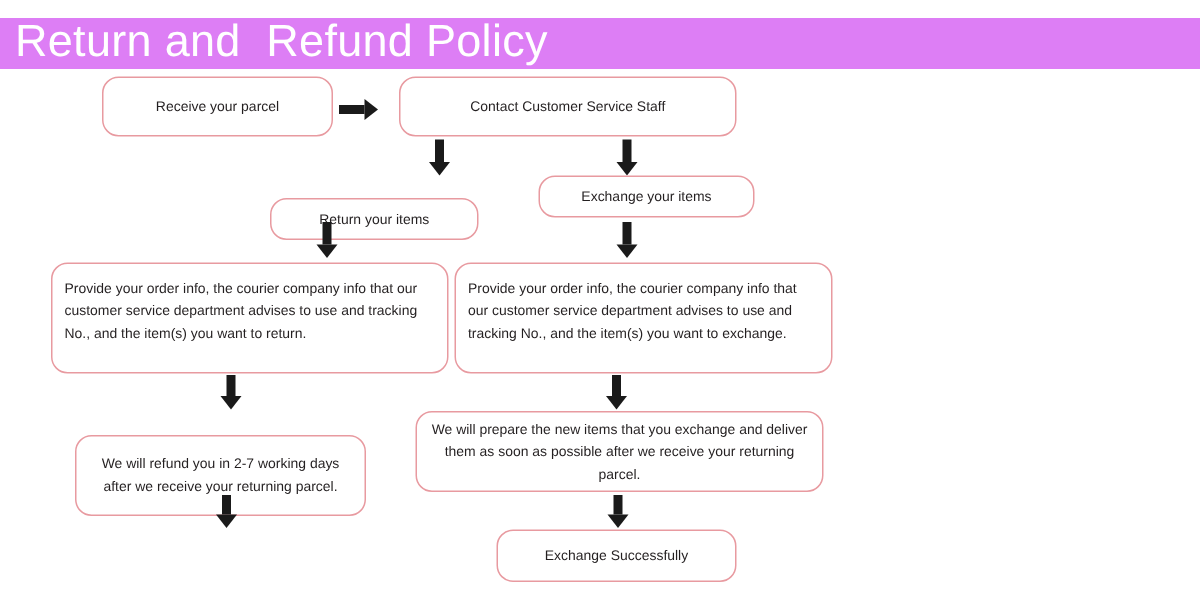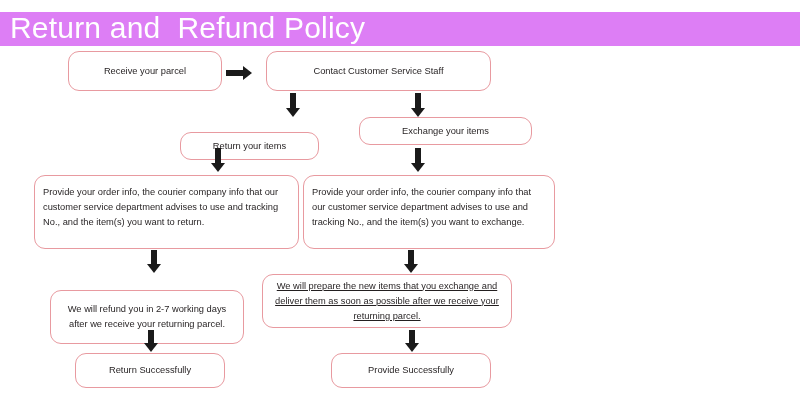--- a/index.html
+++ b/index.html
@@ -116,21 +116,21 @@
 
   <div class="arrow-down" style="left:411px; top:93px; height:24px;">
     <div class="shaft" style="height:15px;"></div>
     <div class="head" style="top:15px;"></div>
   </div>
 
   <div class="node center" style="left:180px; top:132px; width:139px; height:28px;">
     <span class="txt">Return your items</span>
   </div>
 
-  <div class="node center" style="left:359px; top:117px; width:173px; height:28px;">
+  <div class="node center" style="left:359px; top:117px; width:144px; height:28px;">
     <span class="txt">Exchange your items</span>
   </div>
 
   <div class="arrow-down" style="left:211px; top:148px; height:24px;">
     <div class="shaft" style="height:15px;"></div>
     <div class="head" style="top:15px;"></div>
   </div>
 
   <div class="arrow-down" style="left:411px; top:148px; height:24px;">
     <div class="shaft" style="height:15px;"></div>
@@ -152,35 +152,32 @@
 
   <div class="arrow-down" style="left:404px; top:250px; height:23px;">
     <div class="shaft" style="height:14px;"></div>
     <div class="head" style="top:14px;"></div>
   </div>
 
   <div class="node center" style="left:50px; top:290px; width:194px; height:54px;">
     <span class="txt">We will refund you in 2-7 working days after we receive your returning parcel.</span>
   </div>
 
-  <div class="node center" style="left:262px; top:274px; width:250px; height:54px;text-decoration:underline;">
+  <div class="node center" style="left:277px; top:274px; width:272px; height:54px;">
     <span class="txt">We will prepare the new items that you exchange  and deliver them as soon as possible after we receive your returning parcel.</span>
   </div>
 
   <div class="arrow-down" style="left:144px; top:330px; height:22px;">
     <div class="shaft" style="height:13px;"></div>
     <div class="head" style="top:13px;"></div>
   </div>
 
   <div class="arrow-down" style="left:405px; top:330px; height:22px;">
     <div class="shaft" style="height:13px;"></div>
     <div class="head" style="top:13px;"></div>
   </div>
 
-  <div class="node center" style="left:75px; top:353px; width:150px; height:35px;">
-    <span class="txt">Return Successfully</span>
-  </div>
 
   <div class="node center" style="left:331px; top:353px; width:160px; height:35px;">
-    <span class="txt">Provide Successfully</span>
+    <span class="txt">Exchange Successfully</span>
   </div>
 
 </div>
 
 </body></html>

